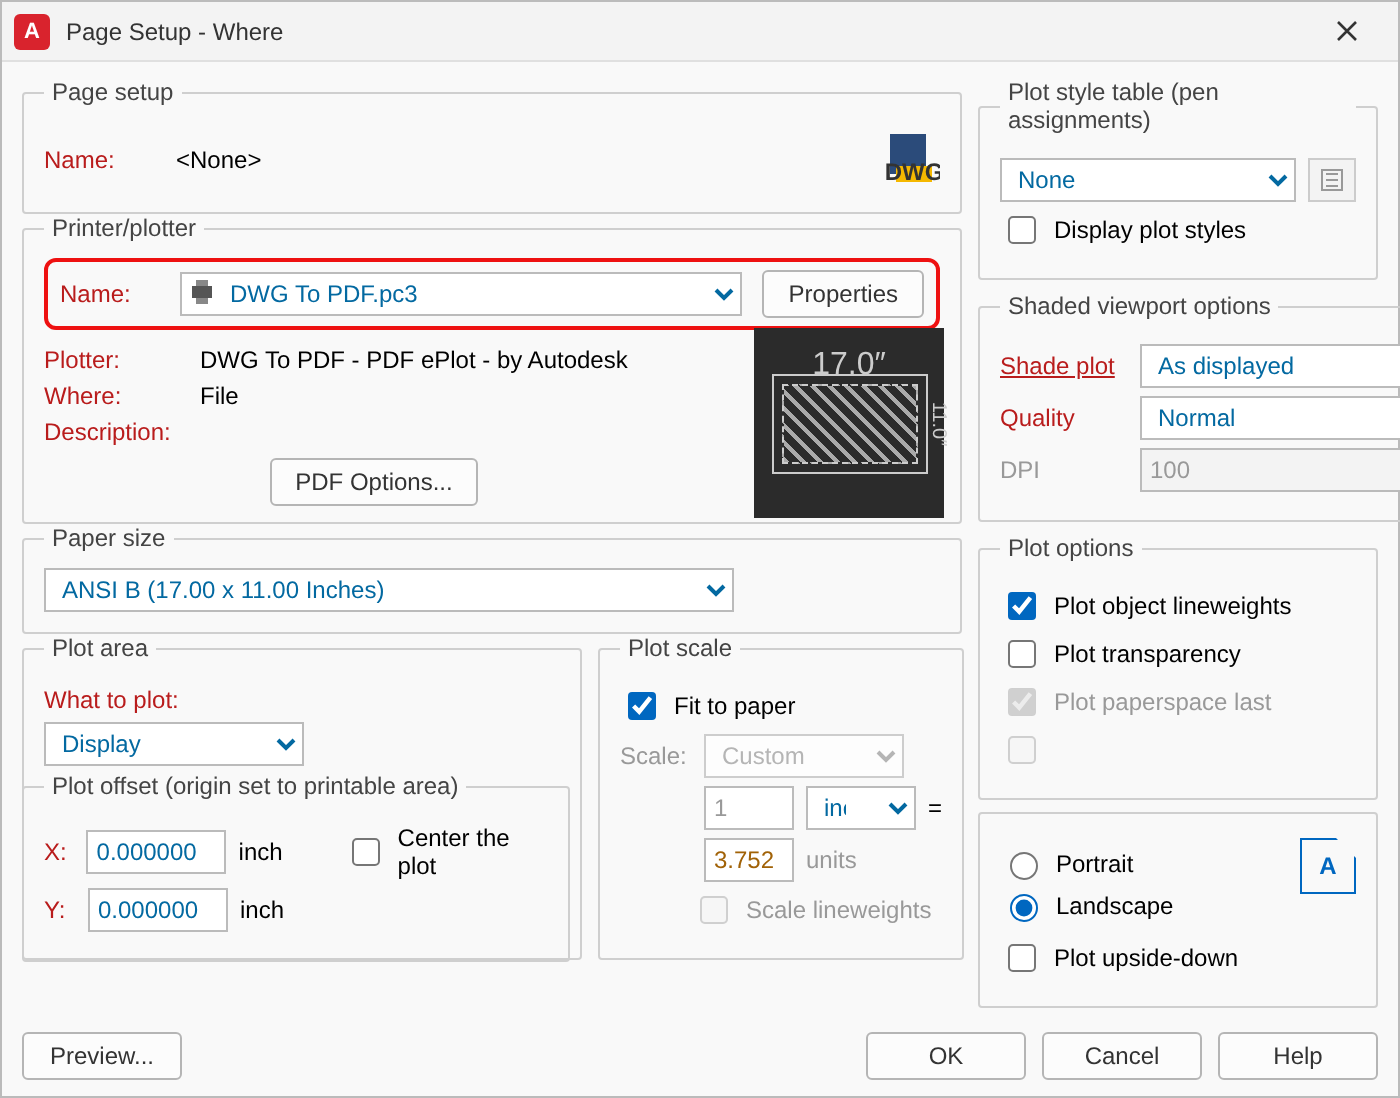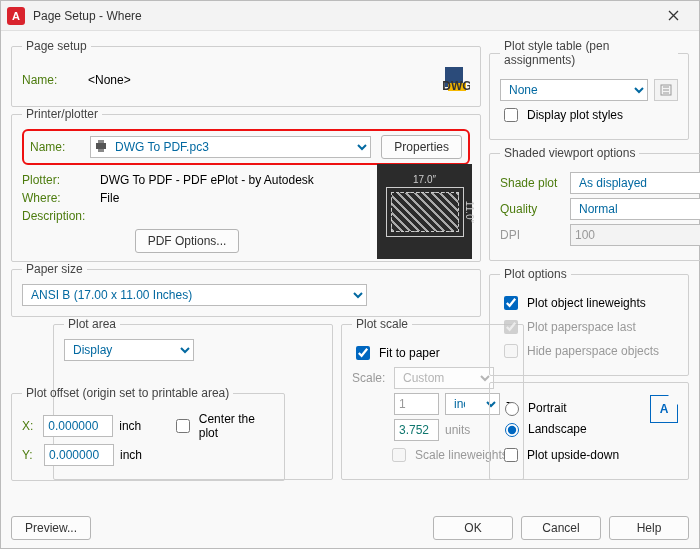--- a/index.html
+++ b/index.html
@@ -9,29 +9,29 @@
   .app-icon { width: 18px; height: 18px; background: #d9232d; color: #fff; font-weight: bold; display: flex; align-items: center; justify-content: center; border-radius: 3px; margin-right: 8px; font-size: 11px; }
   .title { flex: 1; color: #333; }
   .win-btns { display: flex; gap: 2px; }
   .win-btn { width: 40px; height: 22px; display: flex; align-items: center; justify-content: center; color: #444; }
   .content { flex: 1; display: flex; padding: 8px 10px 4px 10px; gap: 8px; }
   .left-col { width: 470px; display: flex; flex-direction: column; gap: 0; }
   .right-col { width: 200px; display: flex; flex-direction: column; gap: 6px; }
   fieldset { border: 1px solid #cfcfcf; border-radius: 2px; padding: 8px 10px 10px; margin: 0; position: relative; }
   legend { padding: 0 4px; color: #444; }
   .row { display: flex; align-items: center; gap: 6px; margin: 4px 0; }
-  .lbl { color: #4d7c0f; }
+  .lbl { color: #b91c1c; }
   select, input[type=text] { border: 1px solid #bbb; background: #fff; height: 22px; padding: 0 4px; color: #0369a1; }
   select { padding-right: 18px; }
   button.std { height: 24px; min-width: 80px; border: 1px solid #b5b5b5; background: #fcfcfc; border-radius: 3px; color: #333; cursor: pointer; padding: 0 12px; }
   .highlight-box { border: 2px solid #e11; border-radius: 6px; padding: 4px 6px; display: flex; align-items: center; gap: 10px; }
   .preview-box { width: 95px; height: 95px; background: #2b2b2b; position: absolute; right: 8px; bottom: 8px; display:flex; align-items:center; justify-content:center; }
   .preview-paper { width: 78px; height: 50px; border: 1px solid #ccc; position: relative; background:#2b2b2b; }
   .preview-paper::before { content:""; position:absolute; inset:4px; background: repeating-linear-gradient(45deg, #aaa 0 2px, transparent 2px 6px); border:1px dashed #ccc;}
-  .preview-dim-top { position:absolute; top:-14px; left:50%; transform:translateX(-50%); color:#ccc; font-size:10px; white-space:nowrap;}
+  .preview-dim-top { position:absolute; top:-14px; left:50%; transform:translateX(-50%); color:#ccc; font-size:16px; white-space:nowrap;}
   .preview-dim-right { position:absolute; right:-18px; top:50%; transform:translateY(-50%) rotate(90deg); color:#ccc; font-size:10px; white-space:nowrap;}
   .checkbox-row { display: flex; align-items: center; gap: 6px; margin: 4px 0; }
   input[type=checkbox], input[type=radio] { width: 14px; height: 14px; }
   input[type=checkbox].blue { accent-color: #0067c0; }
   .disabled { color: #999; }
   .dwg-icon { width: 28px; height: 28px; position: absolute; right: 10px; top: 12px; }
   .icon-orient { width: 28px; height: 28px; border:1px solid #0067c0; display:flex; align-items:center; justify-content:center; color:#0067c0; font-size:18px; font-weight:bold; margin-left:auto; position:relative;}
   .icon-orient::after{content:""; position:absolute; top:-1px; right:-1px; border-style:solid; border-width:0 10px 10px 0; border-color: transparent #f9f9f9 transparent transparent;}
   .footer { height: 40px; display: flex; align-items: center; padding: 0 10px; gap: 8px; justify-content: flex-end; border-top: 0px solid #e0e0e0; }
   .footer .left { margin-right: auto; }
@@ -114,22 +114,25 @@
       </fieldset>
 
       <fieldset>
         <legend>Paper size</legend>
         <select style="width:345px;">
           <option>ANSI B (17.00 x 11.00 Inches)</option>
         </select>
       </fieldset>
 
       <div class="two-col-bottom">
-        <fieldset style="flex:0 0 280px;margin-left:42px;">
+        <fieldset style="flex:0 0 280px;">
           <legend>Plot area</legend>
+          <div class="row">
+              <span class="lbl">What to plot:</span>
+            </div>
           <select style="width:130px;">
             <option>Display</option>
           </select>
         </fieldset>
 
         <fieldset style="flex:1;">
           <legend>Plot scale</legend>
           <div class="checkbox-row">
             <input type="checkbox" class="blue" checked="" style="">
             <span>Fit to paper</span>
@@ -143,21 +146,21 @@
           <div class="row">
             <span style="width:36px;"></span>
             <input type="text" disabled="" style="width: 45px; color: rgb(153, 153, 153);" value="1">
             <select style="width:55px;">
               <option>inches</option>
             </select>
             <span>=</span>
           </div>
           <div class="row">
             <span style="width:36px;"></span>
-            <input type="text" disabled="" style="width: 45px; color: #0f766e;" value="3.752">
+            <input type="text" disabled="" style="width: 45px; color: #a16207;" value="3.752">
             <span class="disabled">units</span>
           </div>
           <div class="checkbox-row disabled">
             <span style="width:30px;"></span>
             <input type="checkbox" disabled="" style="">
             <span>Scale lineweights</span>
           </div>
         </fieldset>
       </div>
 
@@ -196,46 +199,49 @@
         </div>
         <div class="checkbox-row">
           <input type="checkbox" style="">
           <span>Display plot styles</span>
         </div>
       </fieldset>
 
       <fieldset>
         <legend>Shaded viewport options</legend>
         <div class="row">
-          <span class="lbl" style="width:64px;">Shade plot</span>
+          <span class="lbl" style="width:64px;text-decoration:underline;">Shade plot</span>
           <select style="flex:1;"><option>As displayed</option></select>
         </div>
         <div class="row">
           <span class="lbl" style="width:64px;">Quality</span>
           <select style="flex:1;"><option>Normal</option></select>
         </div>
         <div class="row">
           <span class="lbl disabled" style="width:64px;">DPI</span>
           <input type="text" disabled="" style="flex: 1 1 0%; color: rgb(153, 153, 153); background: rgb(243, 243, 243);" value="100">
         </div>
       </fieldset>
 
       <fieldset>
         <legend>Plot options</legend>
         <div class="checkbox-row">
             <input type="checkbox" class="blue" checked="" style="">
             <span>Plot object lineweights</span>
+          </div>
+        <div class="checkbox-row">
+            <input type="checkbox" style="">
+            <span>Plot transparency</span>
           </div>
         <div class="checkbox-row disabled">
             <input type="checkbox" checked="" disabled="" style="">
             <span>Plot paperspace last</span>
           </div>
         <div class="checkbox-row disabled">
             <input type="checkbox" disabled="" style="">
-            <span>Hide paperspace objects</span>
           </div>
       </fieldset>
 
       <fieldset>
         <div class="checkbox-row" style="align-items:flex-start;">
           <div style="flex:1;">
             <div class="checkbox-row">
                 <input type="radio" name="orient" style="">
                 <span>Portrait</span>
               </div>

